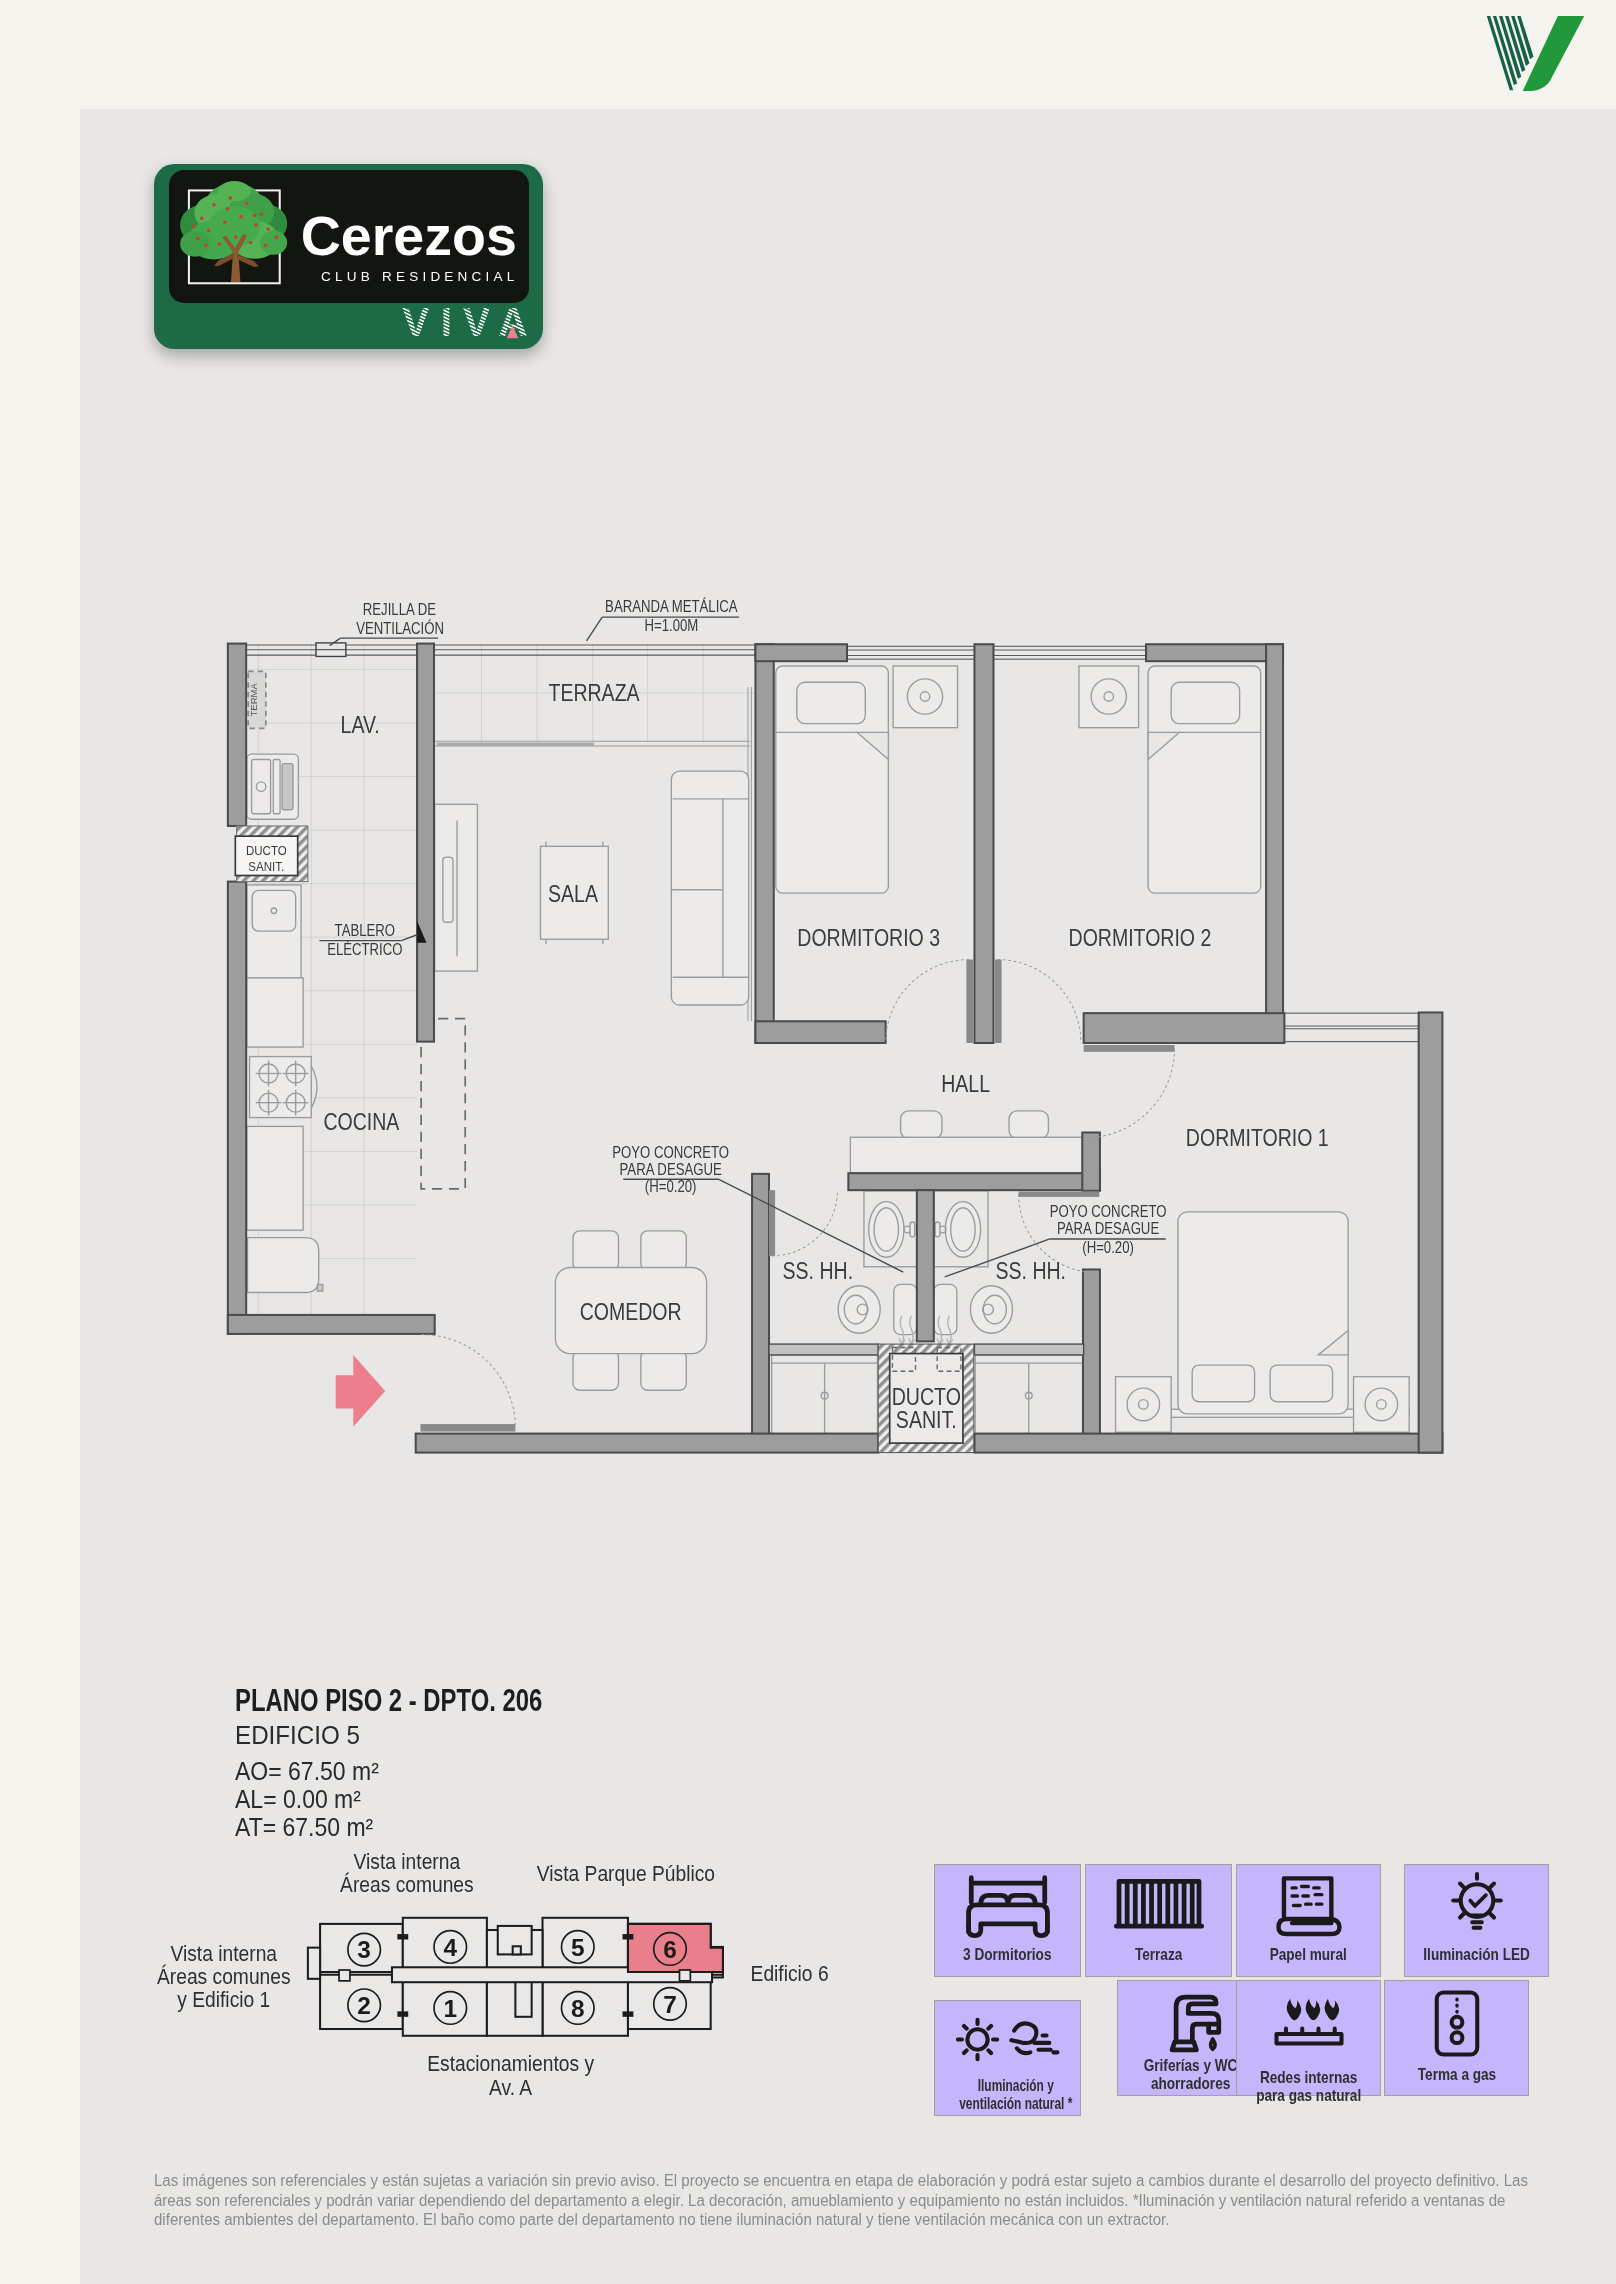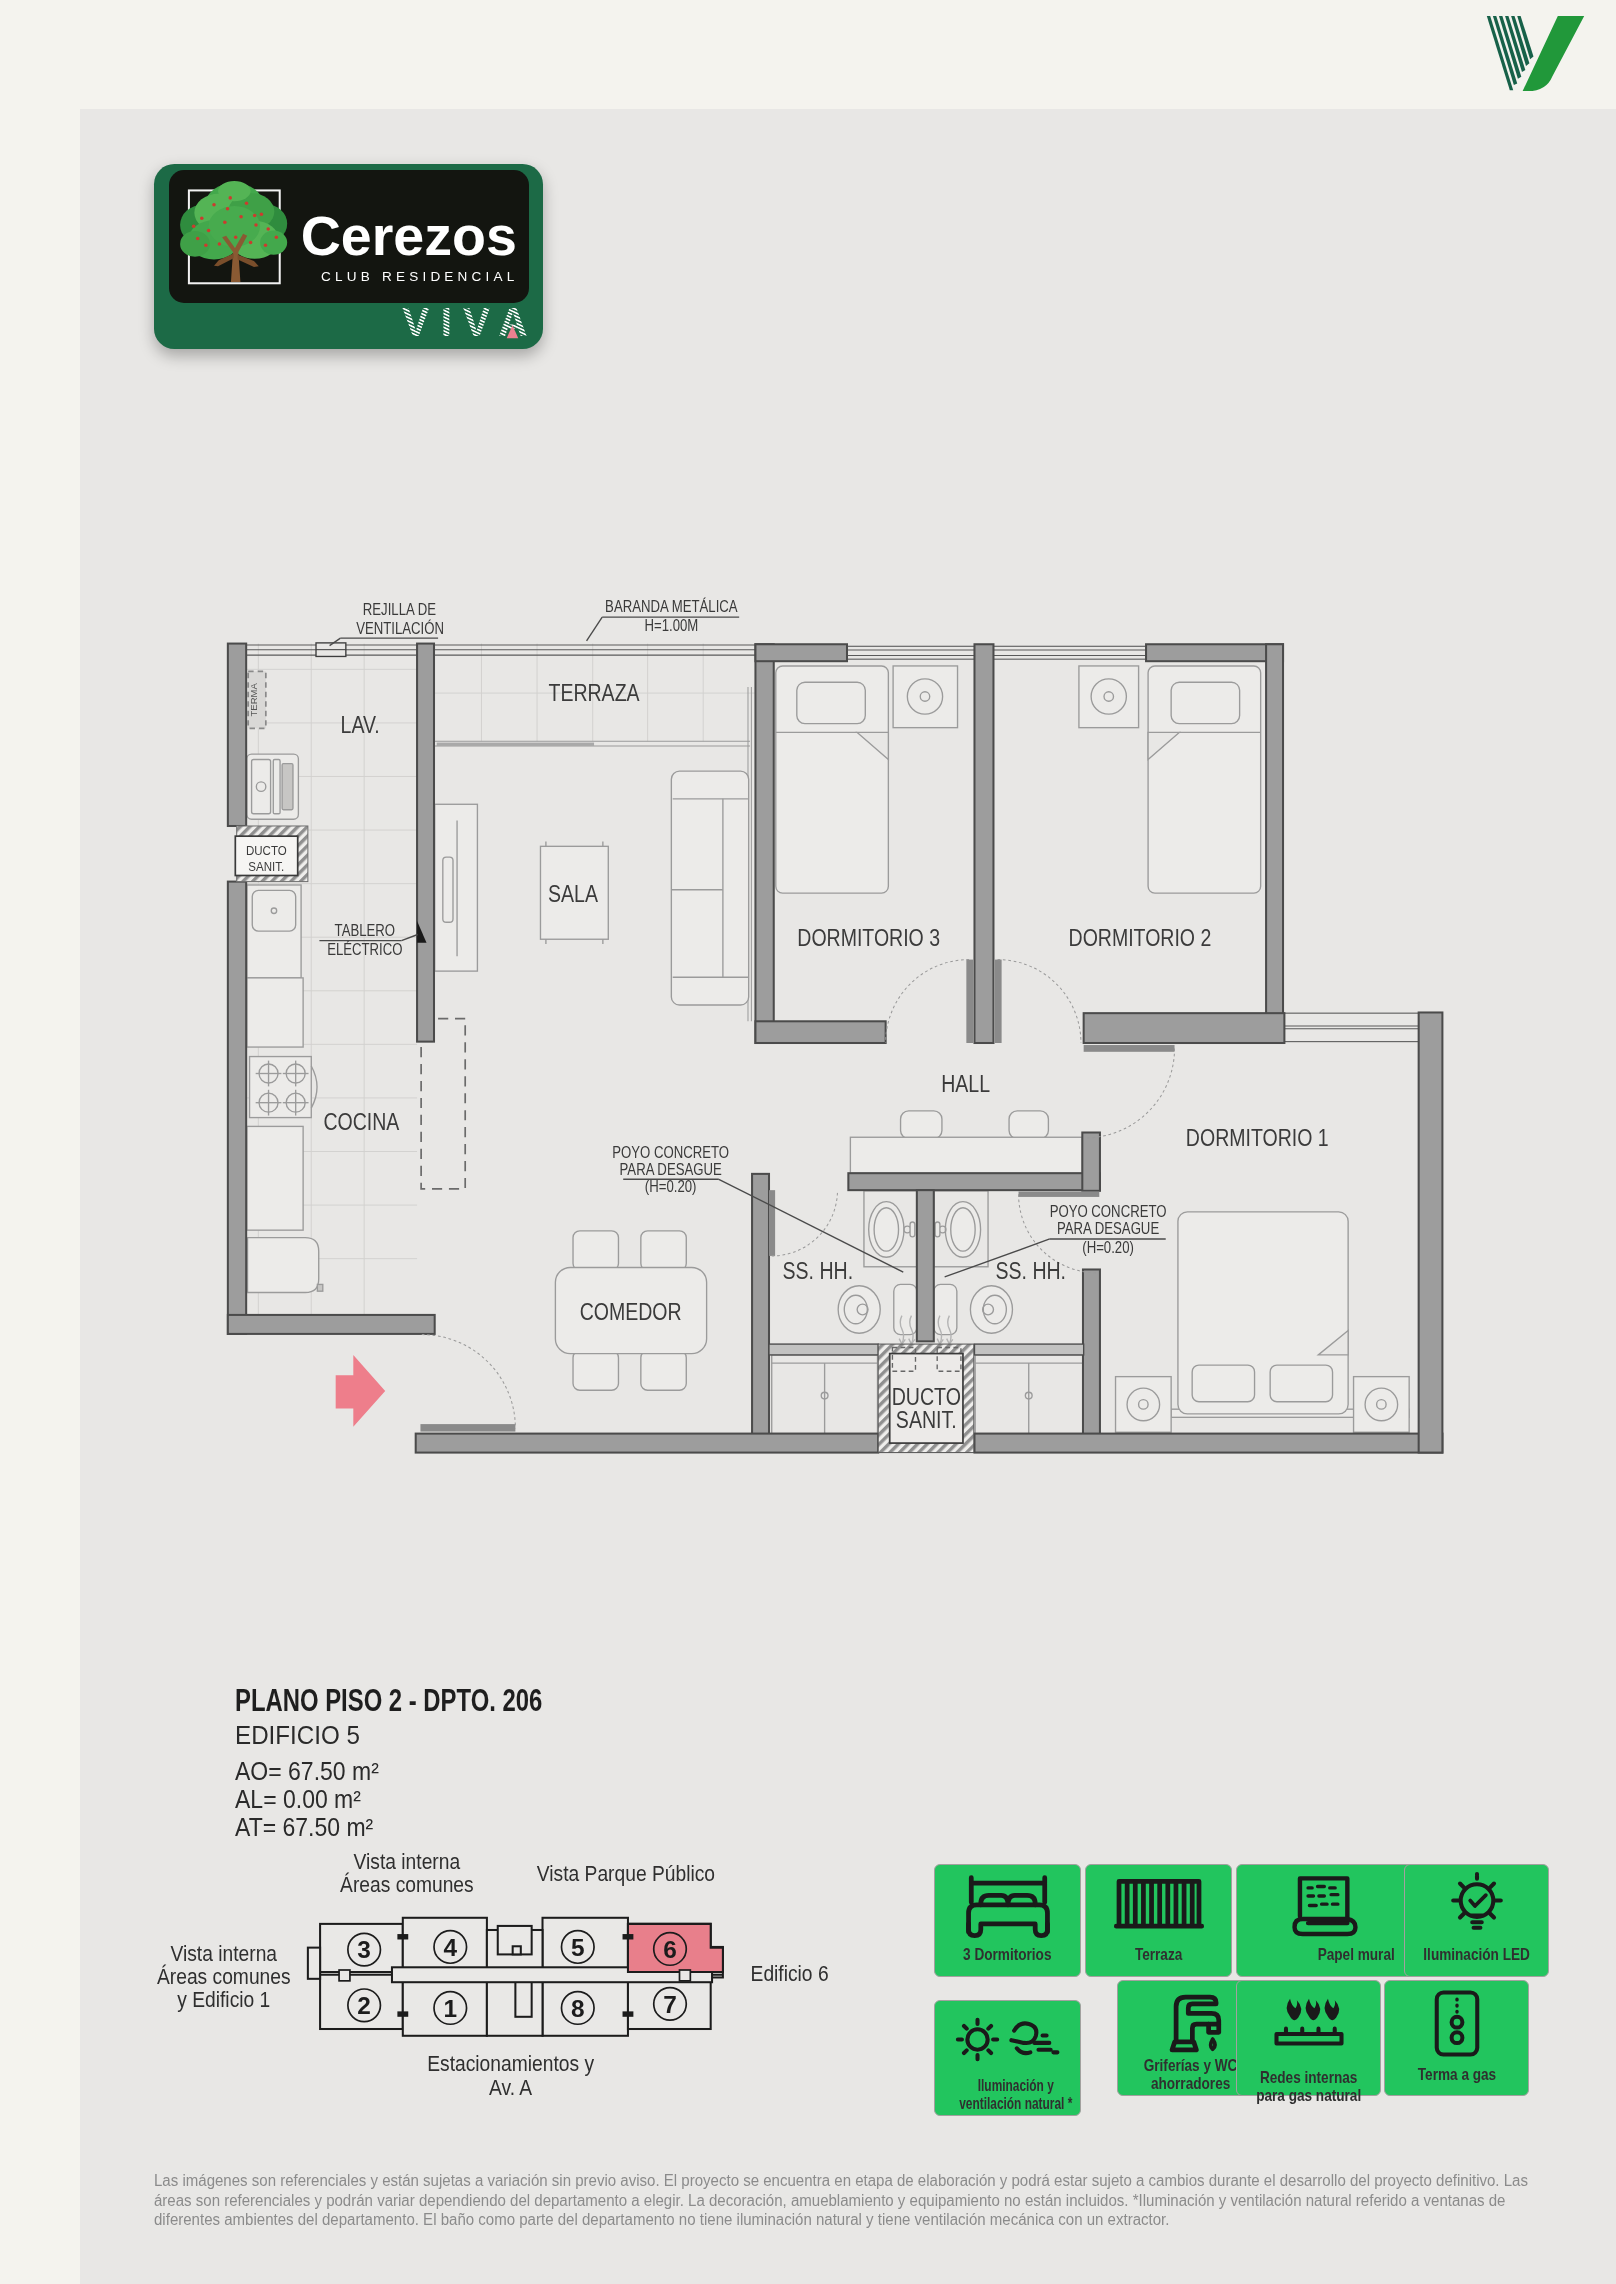--- a/index.html
+++ b/index.html
@@ -4,21 +4,21 @@
 <style>
   html,body{margin:0;padding:0;}
   body{width:1616px;height:2284px;position:relative;background:#f4f3ee;font-family:"Liberation Sans",sans-serif;overflow:hidden;}
   #panel{position:absolute;left:80px;top:109px;width:1536px;height:2176px;background:#e8e7e5;}
   #mainsvg{position:absolute;left:0;top:0;}
   .abs{position:absolute;}
   .tt{position:absolute;left:235px;white-space:nowrap;transform-origin:left top;color:#1e1e1e;}
   #t1{top:1683px;font-size:31px;font-weight:bold;transform:scaleX(0.77);}
   #t2{top:1720px;font-size:26px;color:#2a2a2a;transform:scaleX(0.93);}
   #t3{top:1757px;font-size:25px;line-height:28px;color:#2a2a2a;transform:scaleX(0.92);}
-  .tile{position:absolute;background:#22c55e;border:1.4px solid #a2a19f;border-radius:6px;}
+  .tile{position:absolute;background:#c4b5fd;border:1.4px solid #a2a19f;border-radius:0;}
   .tlab{position:absolute;width:100%;text-align:center;font-weight:bold;color:#2f2f2f;font-size:17px;line-height:18.3px;white-space:nowrap;}
   .tlab span{display:inline-block;transform:scaleX(0.8);transform-origin:center top;}
   .tlab span.n{transform:scaleX(0.7);}
   #disc{position:absolute;left:154px;top:2171px;color:#8b8b8b;font-size:17.3px;line-height:19.5px;white-space:nowrap;transform:scaleX(0.87);transform-origin:left top;}
 </style>
 </head>
 <body>
 <div id="panel"></div>
 
 <svg class="abs" style="left:1478px;top:6.8px;" width="115" height="95" viewBox="0 0 170 140">
@@ -473,21 +473,21 @@
     <path d="M26,72 h80 M8,72 v8 q0,9 9,9 q9,0 9,-9 v-8 M106,72 v8 q0,9 9,9 q9,0 9,-9 v-8"></path>
   </svg>
   <div class="tlab" style="top:81px;"><span>3 Dormitorios</span></div>
 </div>
 <div class="tile" style="left:1085px;top:1864px;width:145px;height:111px;">
   <svg style="position:absolute;left:50%;top:11px;transform:translateX(-50%);" width="91" height="61" viewBox="0 0 134 90" fill="none" stroke="#1a1a1a" stroke-width="7" stroke-linecap="round">
     <path d="M8,8 H126 M8,8 V70 M126,8 V70 M4,74 H130 M20,8 V70 M32,8 V70 M44,8 V70 M56,8 V70 M68,8 V70 M80,8 V70 M92,8 V70 M104,8 V70 M116,8 V70"></path>
   </svg>
   <div class="tlab" style="top:81px;"><span>Terraza</span></div>
 </div>
-<div class="tile" style="left:1236px;top:1864px;width:143px;height:111px;padding-left:32px;">
+<div class="tile" style="left:1236px;top:1864px;width:143px;height:111px;">
   <svg style="position:absolute;left:50%;top:8.1px;transform:translateX(-50%);" width="75" height="65" viewBox="0 0 110 96" fill="none" stroke="#1a1a1a" stroke-width="6.5" stroke-linecap="round" stroke-linejoin="round">
     <path d="M18,8 H88 V74 H30 M18,8 V64"></path>
     <path d="M10,80 Q10,68 22,68 H88 Q100,70 100,80 Q100,90 88,90 H22 Q10,90 10,80 Z"></path>
     <g stroke-width="5">
       <path d="M30,22 h6 M44,20 h10 M62,22 h8 M30,34 h8 M46,34 h8 M64,32 h10 M32,48 h10 M50,46 h8 M66,46 h8"></path>
     </g>
   </svg>
   <div class="tlab" style="top:81px;"><span>Papel mural</span></div>
 </div>
 <div class="tile" style="left:1404px;top:1864px;width:143px;height:111px;">

